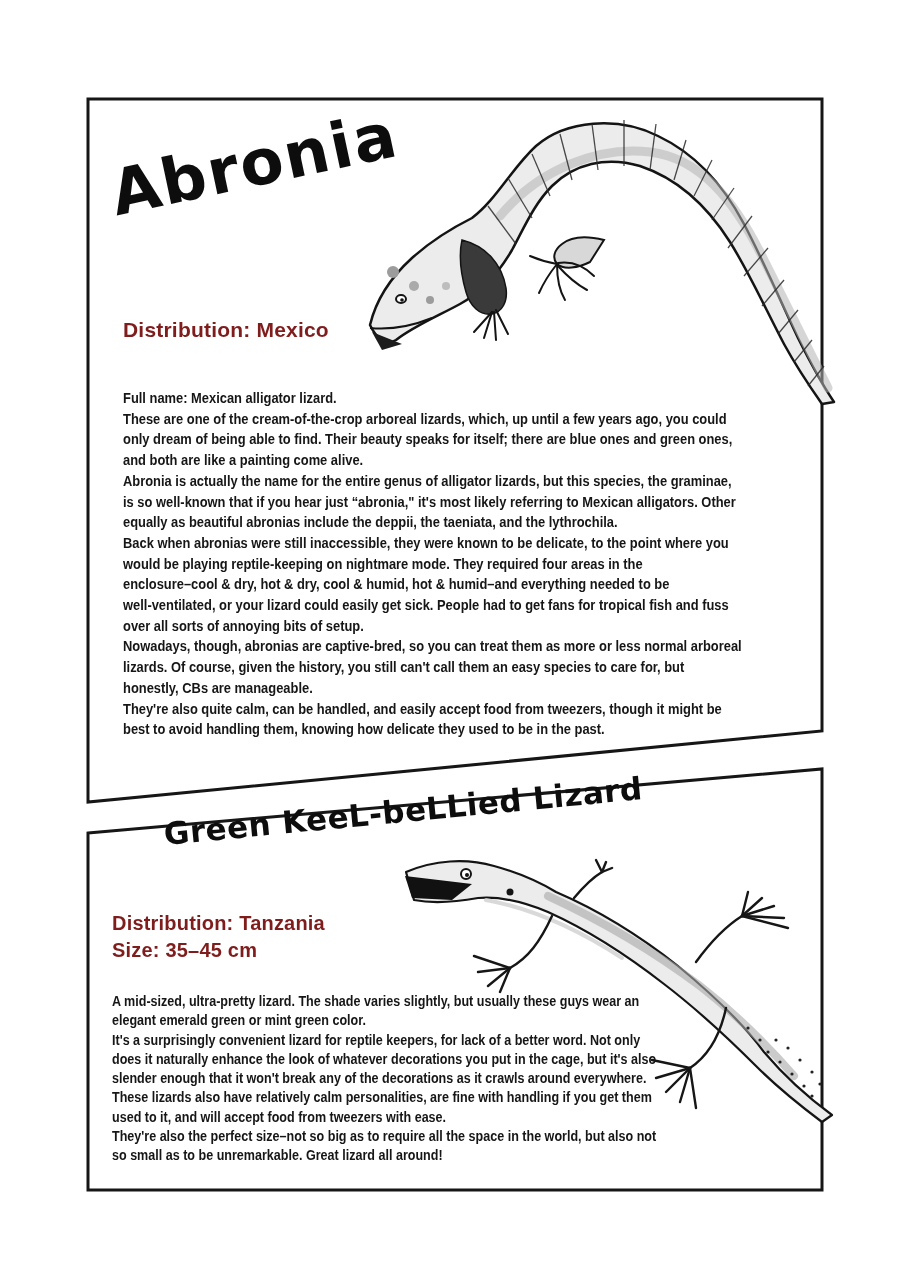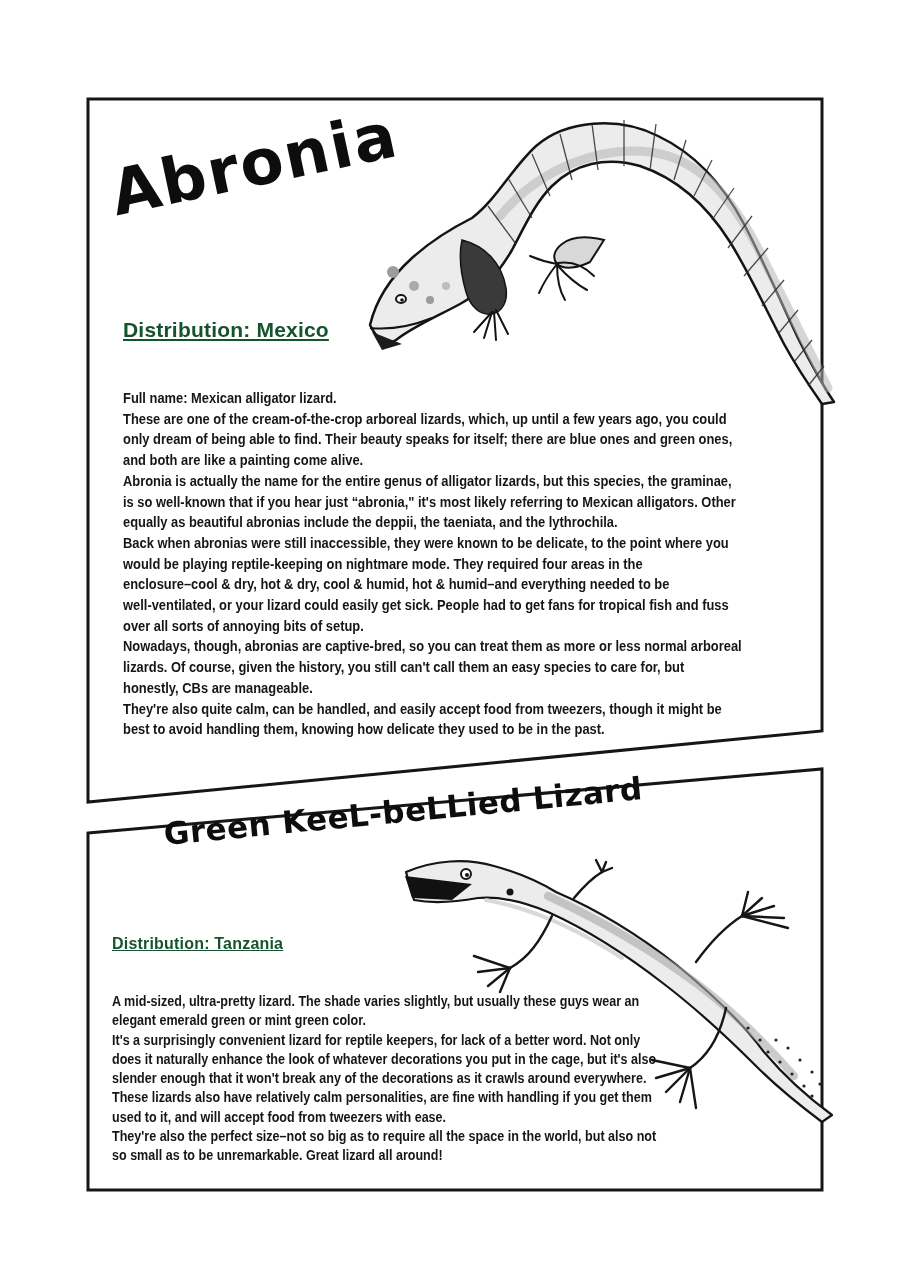--- a/index.html
+++ b/index.html
@@ -9,23 +9,23 @@
     font-family:"Liberation Sans", sans-serif; color:#141414;
   }
   .abs { position:absolute; }
   .art { position:absolute; left:0; top:0; }
   .title {
     font-family:"DejaVu Sans", sans-serif; font-weight:800; color:#0d0d0d;
     transform-origin:left center; white-space:nowrap;
   }
   #title1 { left:112px; top:158px; font-size:63px; letter-spacing:2px; transform:rotate(-12deg); }
   #title2 { left:164px; top:816px; font-size:31px; letter-spacing:0.5px; transform:rotate(-5.5deg); }
-  .meta { font-weight:700; font-size:21px; line-height:29px; letter-spacing:0.2px; color:#14532d;text-decoration:underline; }
+  .meta { font-weight:700; font-size:21px; line-height:29px; letter-spacing:0.2px; color:#7f1d1d; }
   #meta1 { left:123px; top:315px; }
-  #meta2 { left:112px; top:930px; font-size:16px; line-height:27px; }
+  #meta2 { left:112px; top:910px; font-size:20px; line-height:27px; }
   .bodytext {
     font-weight:700; color:#161616; white-space:pre-line;
     transform:scaleX(0.86); transform-origin:left top; letter-spacing:0;
   }
   #body1 { left:123px; top:388px; font-size:15px;  line-height:20.7px; width:810px; }
   #body2 { left:112px; top:992px; font-size:14.6px; line-height:19.3px; width:760px; }
 </style>
 </head>
 <body>
 
@@ -169,20 +169,21 @@
 lizards. Of course, given the history, you still can't call them an easy species to care for, but
 honestly, CBs are manageable.
 They're also quite calm, can be handled, and easily accept food from tweezers, though it might be
 best to avoid handling them, knowing how delicate they used to be in the past.</div>
   </div>
 
   <div>
     <div id="title2" class="abs title">Green KeeL-beLLied Lizard</div>
     <div id="meta2" class="abs meta">
       <div>Distribution: Tanzania</div>
+      <div>Size: 35–45 cm</div>
     </div>
     <div id="body2" class="abs bodytext">A mid-sized, ultra-pretty lizard. The shade varies slightly, but usually these guys wear an
 elegant emerald green or mint green color.
 It's a surprisingly convenient lizard for reptile keepers, for lack of a better word. Not only
 does it naturally enhance the look of whatever decorations you put in the cage, but it's also
 slender enough that it won't break any of the decorations as it crawls around everywhere.
 These lizards also have relatively calm personalities, are fine with handling if you get them
 used to it, and will accept food from tweezers with ease.
 They're also the perfect size–not so big as to require all the space in the world, but also not
 so small as to be unremarkable. Great lizard all around!</div>

